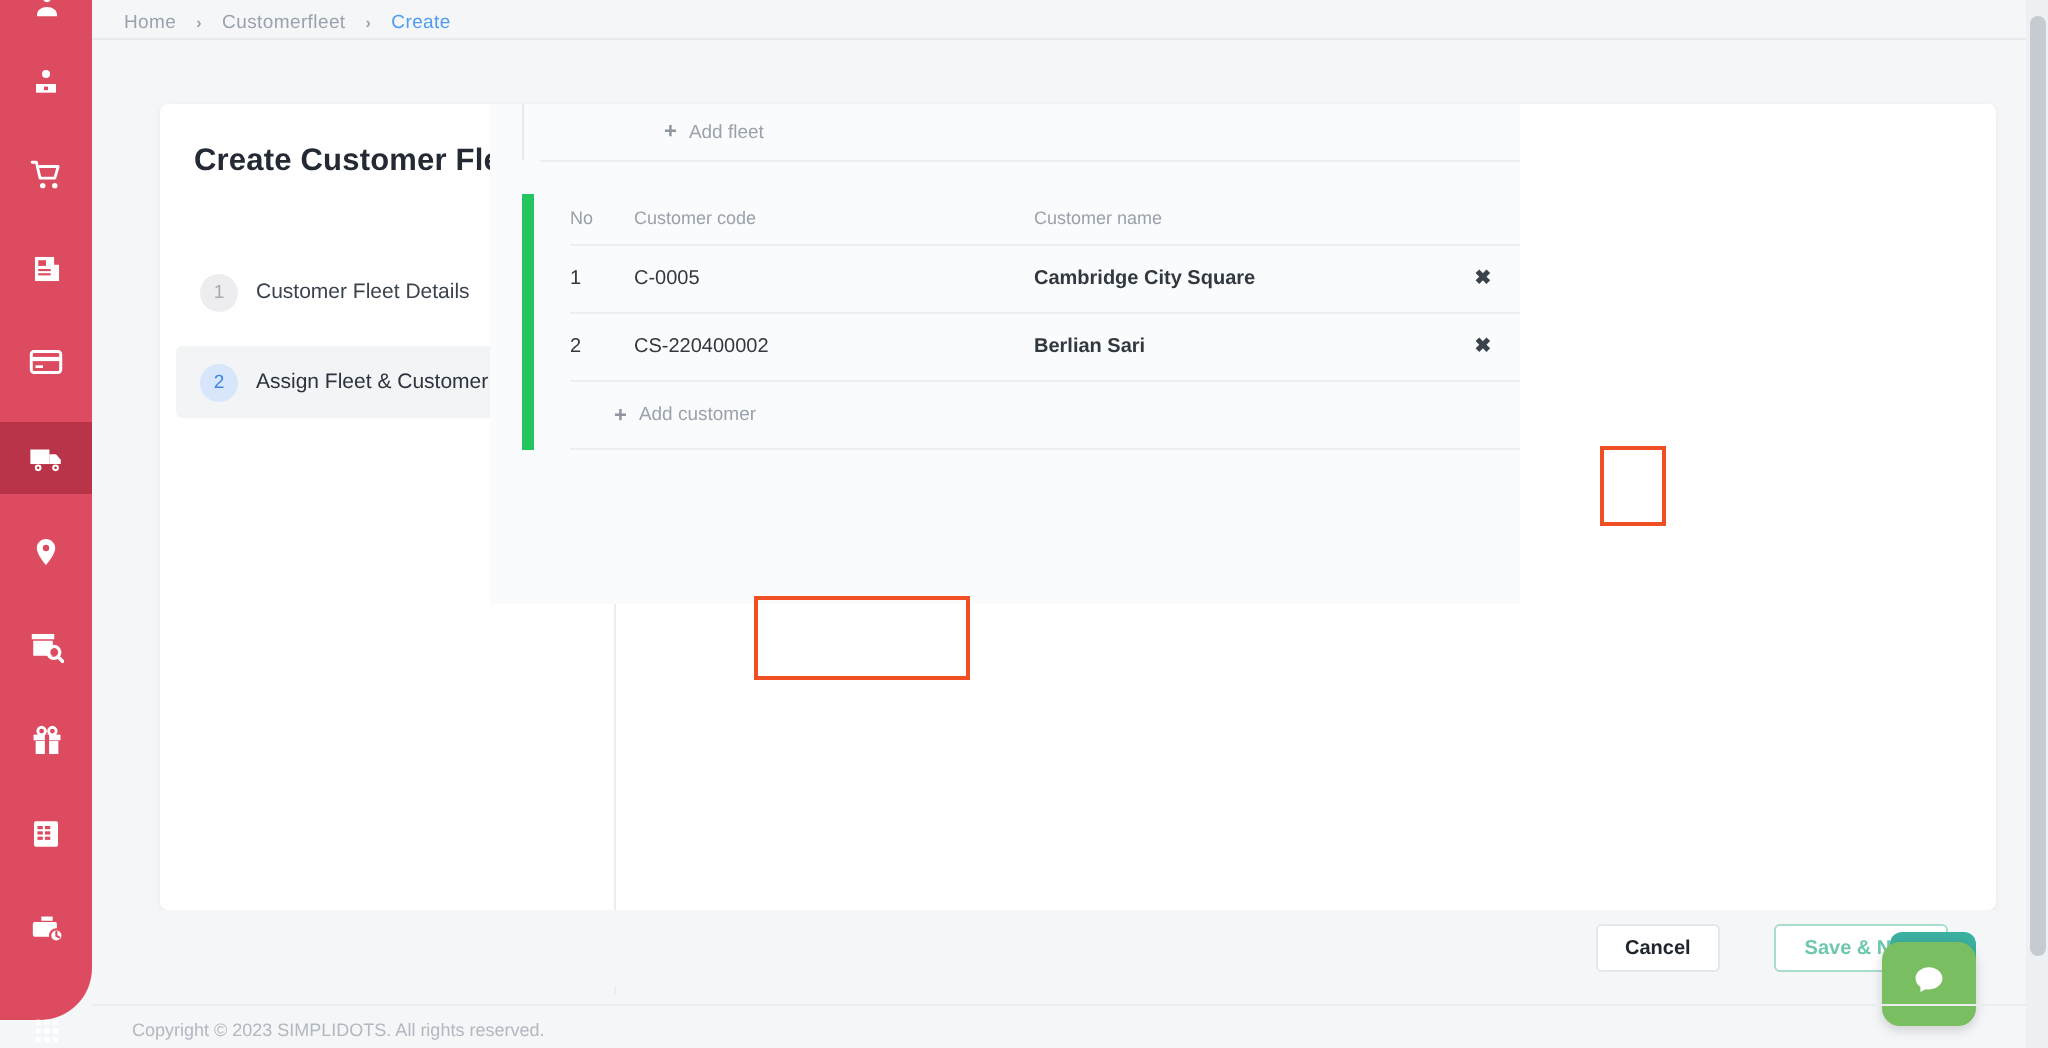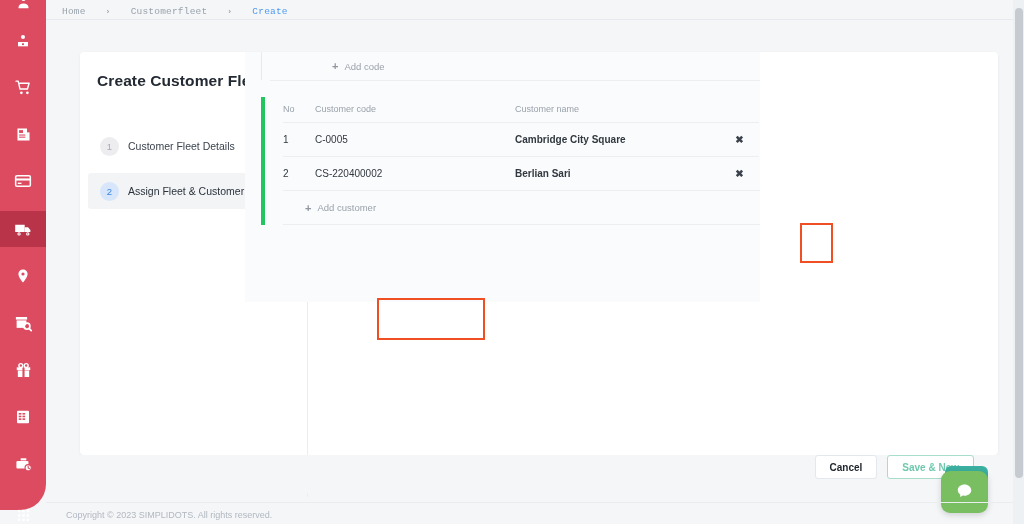--- a/index.html
+++ b/index.html
@@ -30,24 +30,23 @@
     display: flex; align-items: center; justify-content: center;
   }
   .nav-item.active { background: #b93349; }
   .nav-item svg { display: block; }
   .nav-ico { fill: #ffffff; }
 
   
   #breadcrumb {
     position: absolute; left: 62px; top: 3px;
     height: 16px;
-    display: flex; align-items: center; gap: 20px;
+    display: flex; align-items: center; gap: 10px;
     font-size: 9.5px; color: #9aa3ad;
     letter-spacing: .2px;
-    font-family: Liberation Mono, monospace;
   }
   #breadcrumb .crumb { color: #9aa3ad; }
   #breadcrumb .crumb.current { color: #4e9bf0; }
   #breadcrumb .sep {
     color: #9aa3ad; font-size: 8px; font-weight: bold;
   }
 
   
   #topline {
     position: absolute; left: 46px; top: 19px; right: 10px;
@@ -142,21 +141,21 @@
     display: flex; align-items: center; justify-content: center;
     flex: 0 0 auto; margin-right: 11px;
   }
   .section-title {
     font-size: 10.5px; font-weight: bold; color: #2d343d;
   }
 
   .section-body {
     position: relative;
     margin-left: 16px;
-    border-left: 4px solid #22c55e;
+    border-left: 6px solid #22c55e;
     padding-left: 18px;
   }
 
   
   table.dt { width: 476px; border-collapse: collapse; }
   table.dt th {
     text-align: left; font-weight: normal;
     font-size: 9px; color: #9aa1aa;
     padding: 7px 0 8px 0;
   }
@@ -193,22 +192,22 @@
     z-index: 30;
   }
   #hl-delete   { left: 800px; top: 223px; width: 33px; height: 40px; }
   #hl-addcust  { left: 377px; top: 298px; width: 108px; height: 42px; }
 
   
   #actionbar {
     position: absolute; left: 80px; top: 455px;
     width: 918px; height: 38px;
     background: #f4f6f8;
-    display: flex; justify-content: flex-end;
-    padding-right: 24px; gap: 10px;
+    display: flex; align-items: center; justify-content: flex-end;
+    padding-right: 24px; gap: 27px;
   }
   .btn {
     height: 24px; border-radius: 3px;
     display: flex; align-items: center; justify-content: center;
     font-size: 10px; font-weight: bold;
     padding: 0 14px;
     cursor: pointer;
   }
   .btn-cancel {
     background: #ffffff; color: #20262e;
@@ -435,21 +434,21 @@
 
     <div id="vdivider"></div>
   </section>
 
   <div id="panel">
     <div id="panel-inner">
 
       <div style="margin-left:16px;border-left:1px solid #e7eaee;">
         <div class="addrow">
           <span class="plus">+</span>
-          <span>Add code</span>
+          <span>Add fleet</span>
         </div>
       </div>
       <div class="hrule"></div>
 
       <div style="height:16px;"></div>
 
 
       <div class="section-body">
         <table class="dt">
           <thead>

